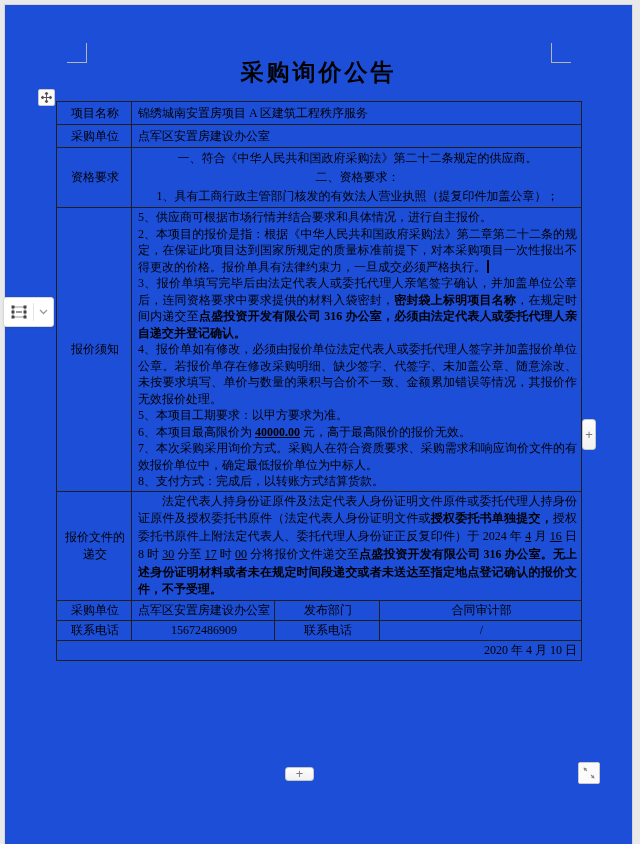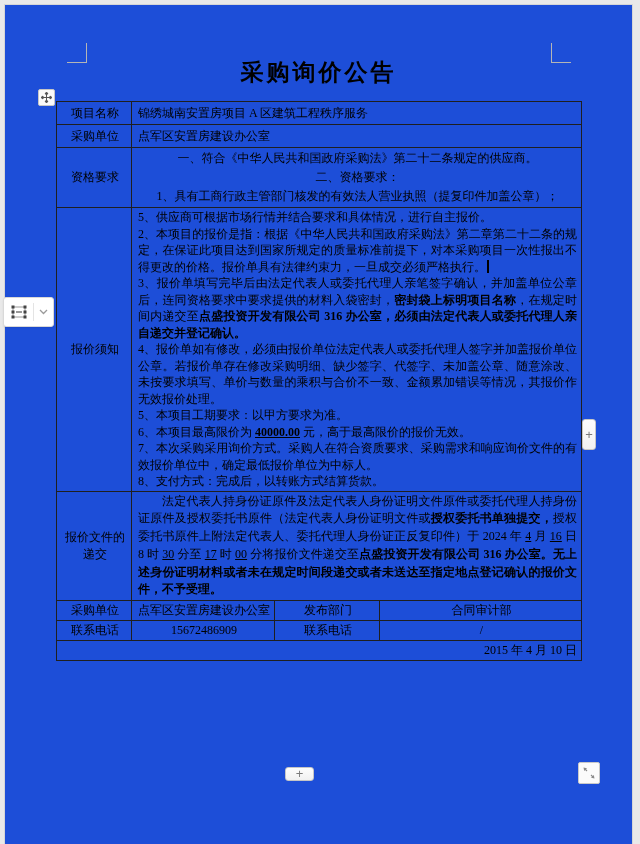--- a/index.html
+++ b/index.html
@@ -208,21 +208,21 @@
       <td class="ctr"><span>合同审计部</span></td>
     </tr>
     <tr>
       <td class="lbl" height="19"><span>联系电话</span></td>
       <td class="ctr"><span>15672486909</span></td>
       <td class="ctr"><span>联系电话</span></td>
       <td class="ctr"><span>/</span></td>
     </tr>
 
     <tr>
-      <td class="daterow" colspan="4" height="17"><span>2015 年 4 月 10 日</span></td>
+      <td class="daterow" colspan="4" height="17"><span>2020 年 4 月 10 日</span></td>
     </tr>
   </tbody>
     </table>
 
   <div class="add-col">+</div>
   <div class="add-row">+</div>
 
   <div class="resize-handle">
     <span style="display:flex">
       <svg width="14" height="14" viewBox="0 0 14 14">

